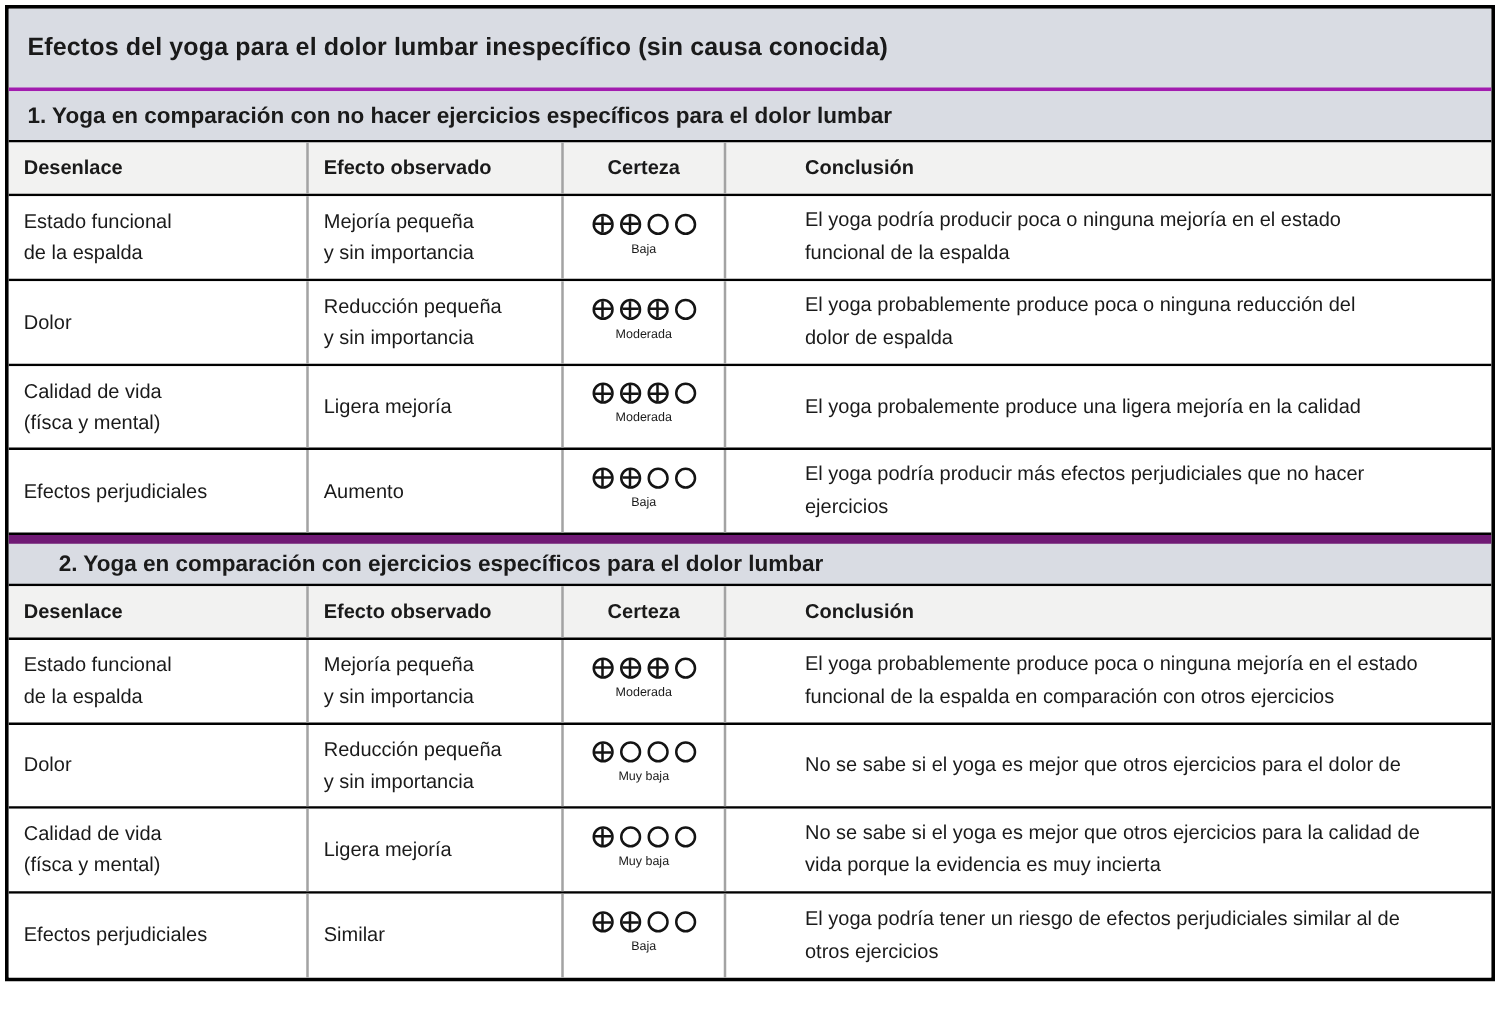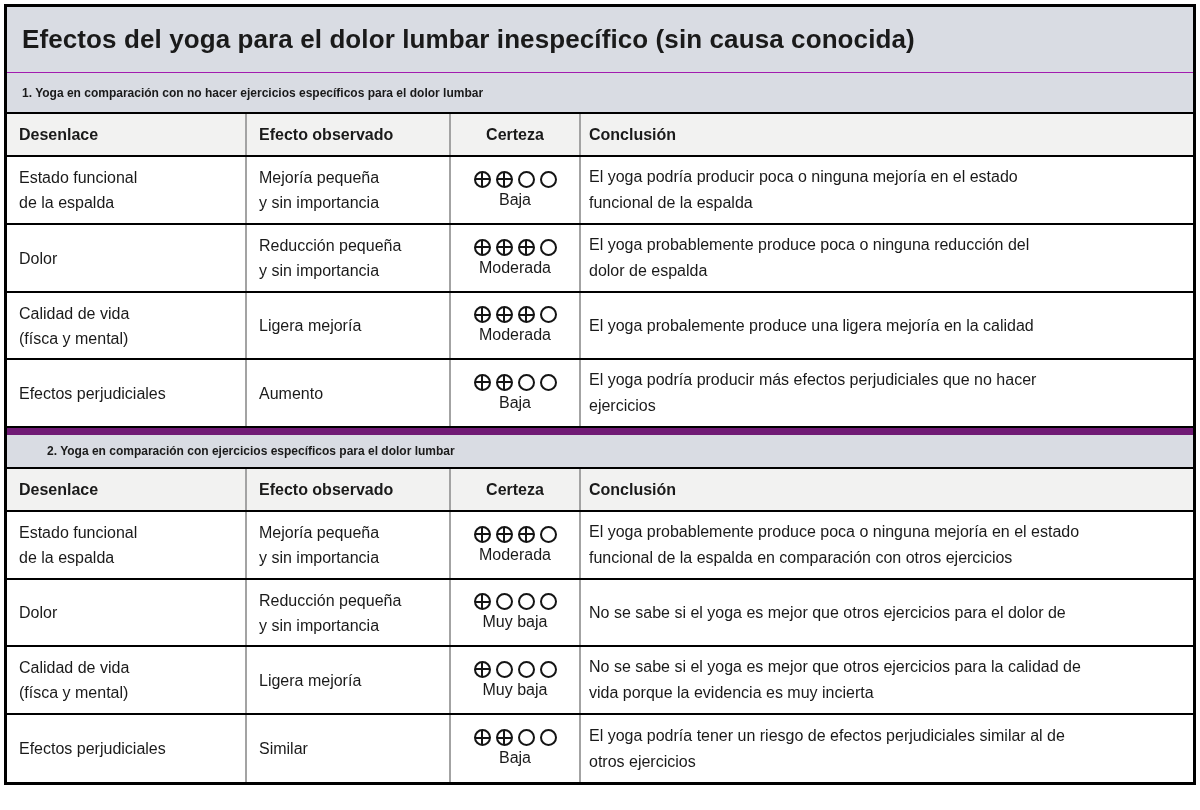--- a/index.html
+++ b/index.html
@@ -12,69 +12,69 @@
   }
   .table-wrap {
     position: absolute;
     left: 4px; top: 4px;
     width: 1192px;
     border: 3px solid #000;
     background: #fff;
   }
   .title-row {
     background: #d9dce3;
-    border-bottom: 1px solid #a21caf;
+    border-bottom: 3px solid #a21caf;
     min-height: 66px;
     display: flex; align-items: center;
     padding: 0 15px;
-    font-size: 26px; font-weight: bold;
+    font-size: 20px; font-weight: bold;
     letter-spacing: .1px;
   }
   .section-heading {
     background: #d9dce3;
     border-bottom: 2px solid #000;
     min-height: 41px;
     display: flex; align-items: center;
     padding: 0 15px;
-    font-size: 12px; font-weight: bold;
+    font-size: 18px; font-weight: bold;
   }
   .section-heading.second { border-top: 7px solid #701a75; padding-left: 40px; }
   .row {
     display: grid;
     grid-template-columns: 240px 204px 130px 1fr;
     border-bottom: 2px solid #000;
     min-height: 67px;
     background: #fff;
   }
   .row.colhead { background: #f2f2f1; min-height: 43px; }
   .row.last { border-bottom: none; }
   .cell {
     border-right: 2px solid #a3a3a3;
     padding: 7px 12px;
     display: flex; flex-direction: column; justify-content: center;
     font-size: 16px; line-height: 25px;
   }
-  .cell.c4 { border-right: none; padding-left: 8px; line-height: 26px; }
+  .cell.c4 { border-right: none; padding-left: 23px; line-height: 26px; margin-left: 40px; }
   .colhead .cell { font-weight: bold; }
   .cell.certainty { align-items: center; padding: 6px 4px; text-align: center; }
   .grade { display: flex; gap: 5px; align-items: center; justify-content: center; }
   .dot {
     width: 17px; height: 17px;
     border: 2px solid #141414; border-radius: 50%;
     position: relative; display: inline-block;
   }
   .dot.filled::before {
     content: ""; position: absolute; top: 0; bottom: 0; left: 50%;
     width: 2px; transform: translateX(-50%); background: #141414;
   }
   .dot.filled::after {
     content: ""; position: absolute; left: 0; right: 0; top: 50%;
     height: 2px; transform: translateY(-50%); background: #141414;
   }
-  .grade-label { margin-top: 2px; font-size: 16px; line-height: 20px; }
+  .grade-label { margin-top: 2px; font-size: 10px; line-height: 20px; }
 </style>
 </head>
 <body>
 
 <div class="table-wrap">
 
   <div class="title-row">Efectos del yoga para el dolor lumbar inespecífico (sin causa conocida)</div>
 
   <div class="section-heading">1. Yoga en comparación con no hacer ejercicios específicos para el dolor lumbar</div>
 

